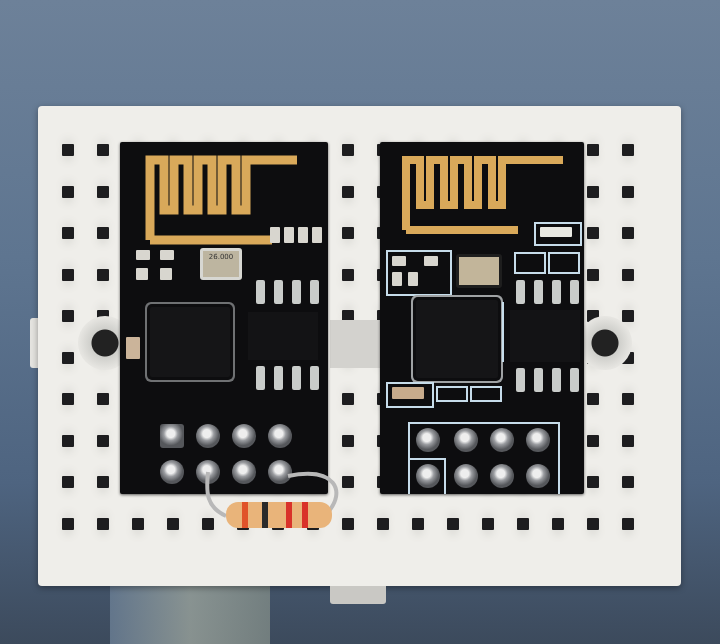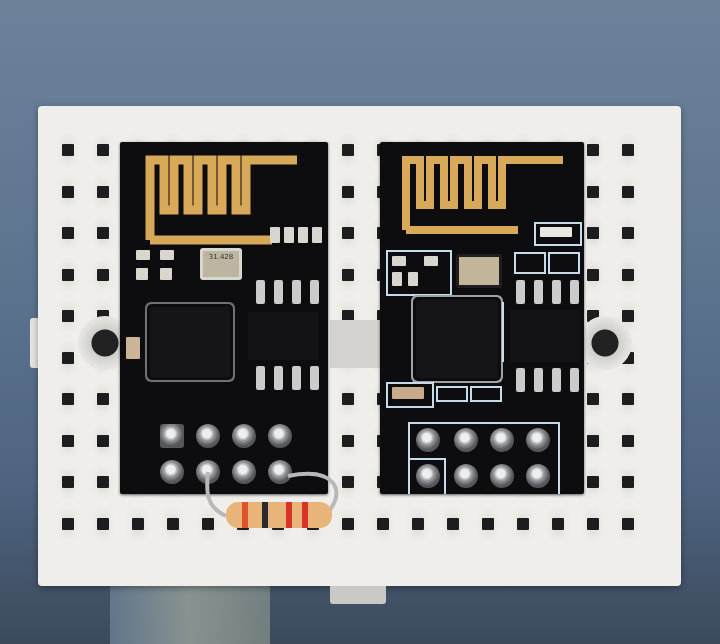--- a/index.html
+++ b/index.html
@@ -221,21 +221,21 @@
   </svg>
   <div class="smd" style="left:150px;top:85px;width:10px;height:16px;"></div>
   <div class="smd" style="left:164px;top:85px;width:10px;height:16px;"></div>
   <div class="smd" style="left:178px;top:85px;width:10px;height:16px;"></div>
   <div class="smd" style="left:192px;top:85px;width:10px;height:16px;"></div>
   <div class="smd" style="left:16px;top:108px;width:14px;height:10px;"></div>
   <div class="smd" style="left:40px;top:108px;width:14px;height:10px;"></div>
   <div class="smd" style="left:16px;top:126px;width:12px;height:12px;"></div>
   <div class="smd" style="left:40px;top:126px;width:12px;height:12px;"></div>
   <div class="xtal" style="left:80px;top:106px;width:36px;height:26px;font-size:7px;color:#333;text-align:center;line-height:13px;">
-    <span>31.428</span>
+    <span>26.000</span>
   </div>
   <div class="chip" style="left:30px;top:165px;width:80px;height:70px;box-shadow:0 0 0 3px #0d0d0f,0 0 0 5px #6f7173;"></div>
   <div class="flash" style="left:128px;top:170px;width:70px;height:48px;"></div>
   <div class="flash-leg" style="left:136px;top:138px;"></div>
   <div class="flash-leg" style="left:154px;top:138px;"></div>
   <div class="flash-leg" style="left:172px;top:138px;"></div>
   <div class="flash-leg" style="left:190px;top:138px;"></div>
   <div class="flash-leg" style="left:136px;top:224px;"></div>
   <div class="flash-leg" style="left:154px;top:224px;"></div>
   <div class="flash-leg" style="left:172px;top:224px;"></div>

